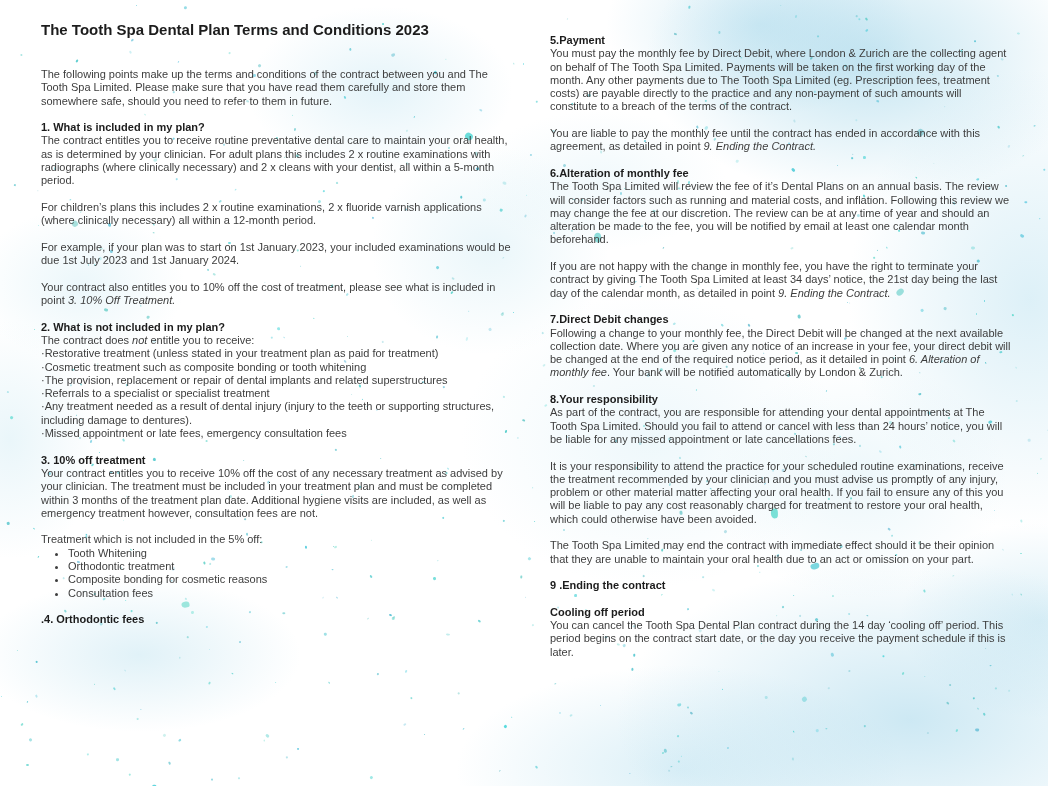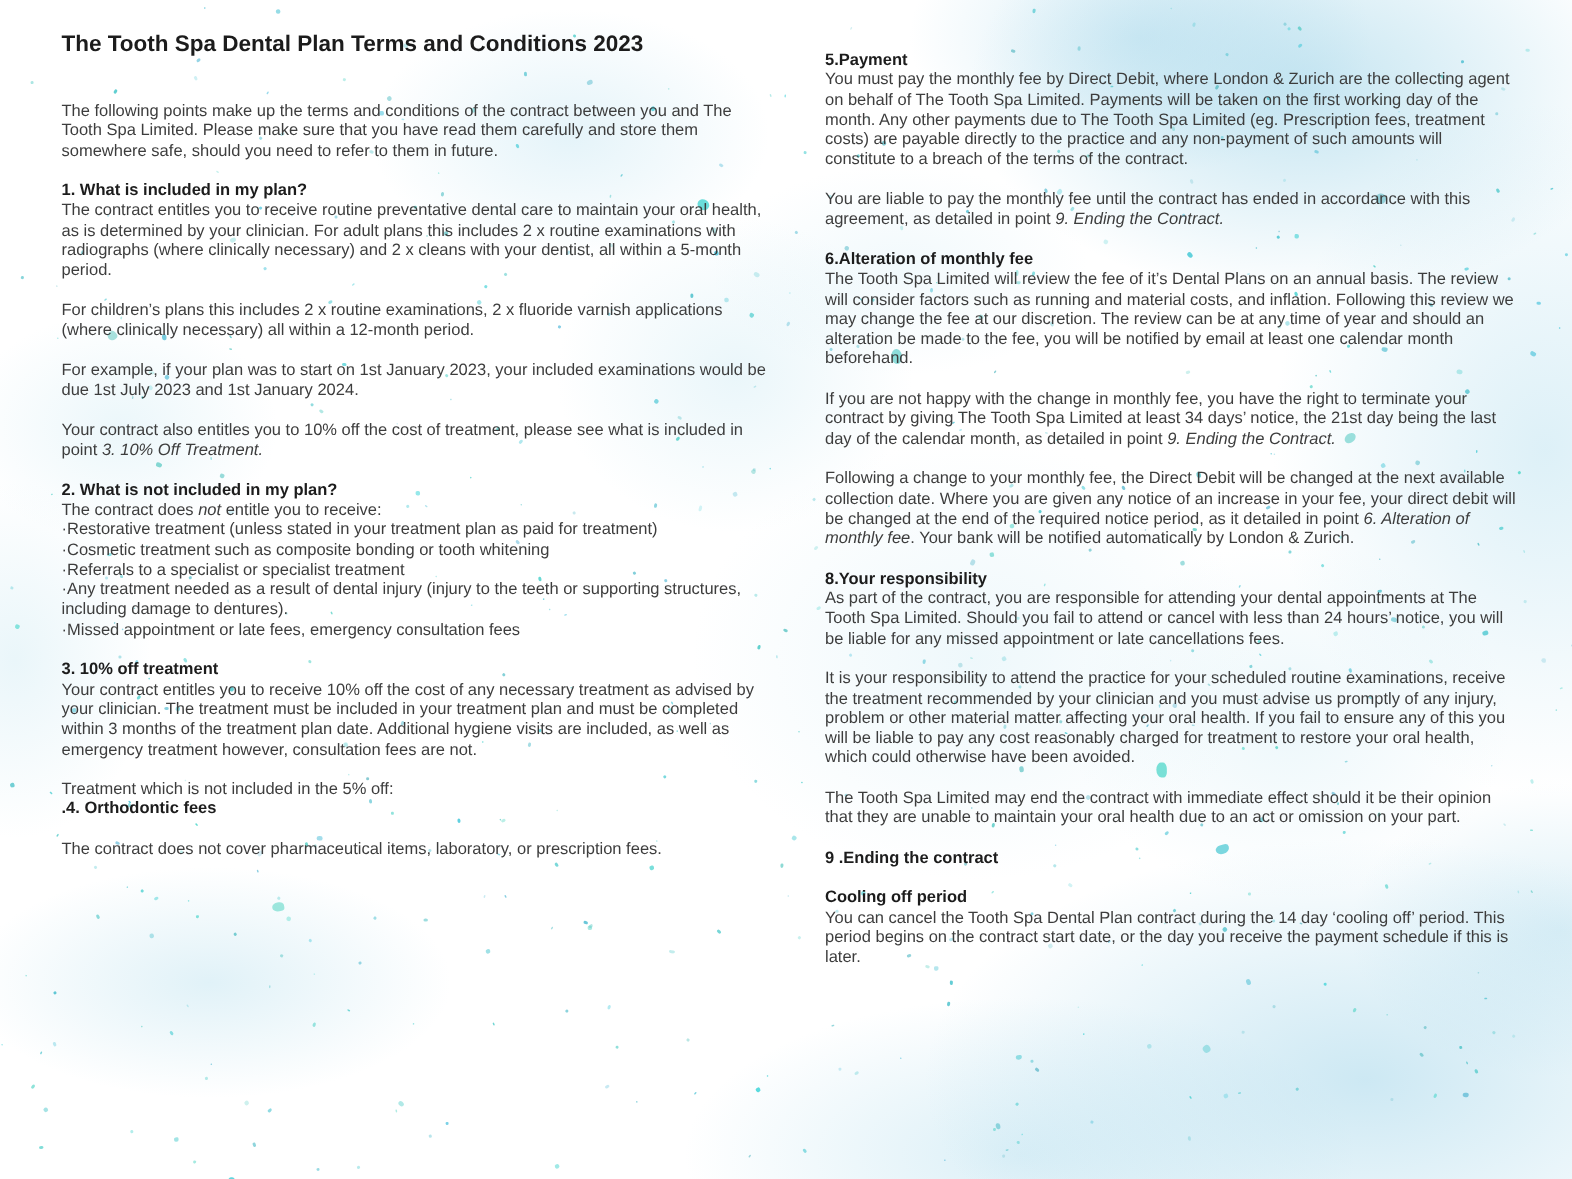--- a/index.html
+++ b/index.html
@@ -595,37 +595,44 @@
       <div class="heading">1. What is included in my plan?</div>
       <p class="para"><span>The contract entitles you to receive routine preventative dental care to maintain your oral health, as is determined by your clinician. For adult plans this includes 2 x routine examinations with radiographs (where clinically necessary) and 2 x cleans with your dentist, all within a 5-month period.</span></p>
       <p class="para"><span>For children’s plans this includes 2 x routine examinations, 2 x fluoride varnish applications (where clinically necessary) all within a 12-month period.</span></p>
       <p class="para"><span>For example, if your plan was to start on 1st January 2023, your included examinations would be due 1st July 2023 and 1st January 2024.</span></p>
       <p class="para"><span>Your contract also entitles you to 10% off the cost of treatment, please see what is included in point </span><em>3. 10% Off Treatment.</em></p>
       <div class="heading">2. What is not included in my plan?</div>
       <p class="para" style="margin-bottom: 0px;"><span>The contract does </span><em>not</em><span> entitle you to receive:</span></p>
       <div class="lines para">
         <div>·Restorative treatment (unless stated in your treatment plan as paid for treatment)</div>
         <div>·Cosmetic treatment such as composite bonding or tooth whitening</div>
+        <div>·The provision, replacement or repair of dental implants and related superstructures</div>
         <div>·Referrals to a specialist or specialist treatment</div>
         <div>·Any treatment needed as a result of dental injury (injury to the teeth or supporting structures, including damage to dentures).</div>
         <div>·Missed appointment or late fees, emergency consultation fees</div>
       </div>
       <div class="heading">3. 10% off treatment</div>
       <p class="para"><span>Your contract entitles you to receive 10% off the cost of any necessary treatment as advised by your clinician. The treatment must be included in your treatment plan and must be completed within 3 months of the treatment plan date. Additional hygiene visits are included, as well as emergency treatment however, consultation fees are not.</span></p>
       <p class="para" style="margin-bottom: 0px;"><span>Treatment which is not included in the 5% off:</span></p>
+      <ul class="bullets">
+        <li>Tooth Whitening</li>
+        <li>Orthodontic treatment</li>
+        <li>Composite bonding for cosmetic reasons</li>
+        <li>Consultation fees</li>
+      </ul>
       <div class="heading gap-after">.4. Orthodontic fees</div>
-      <p class="para"><span>The contract does not cover pharmaceutical items, laboratory, or prescription fees.</span></p>
     </div>
   <div class="col col-right">
       <div class="heading">5.Payment</div>
       <p class="para"><span>You must pay the monthly fee by Direct Debit, where London &amp; Zurich are the collecting agent on behalf of The Tooth Spa Limited. Payments will be taken on the first working day of the month. Any other payments due to The Tooth Spa Limited (eg. Prescription fees, treatment costs) are payable directly to the practice and any non-payment of such amounts will constitute to a breach of the terms of the contract.</span></p>
       <p class="para"><span>You are liable to pay the monthly fee until the contract has ended in accordance with this agreement, as detailed in point </span><em>9. Ending the Contract.</em></p>
       <div class="heading">6.Alteration of monthly fee</div>
       <p class="para"><span>The Tooth Spa Limited will review the fee of it’s Dental Plans on an annual basis. The review will consider factors such as running and material costs, and inflation. Following this review we may change the fee at our discretion. The review can be at any time of year and should an alteration be made to the fee, you will be notified by email at least one calendar month beforehand.</span></p>
       <p class="para"><span>If you are not happy with the change in monthly fee, you have the right to terminate your contract by giving The Tooth Spa Limited at least 34 days’ notice, the 21st day being the last day of the calendar month, as detailed in point </span><em>9. Ending the Contract.</em></p>
+      <div class="heading">7.Direct Debit changes</div>
       <p class="para"><span>Following a change to your monthly fee, the Direct Debit will be changed at the next available collection date. Where you are given any notice of an increase in your fee, your direct debit will be changed at the end of the required notice period, as it detailed in point </span><em>6. Alteration of monthly fee</em><span>. Your bank will be notified automatically by London &amp; Zurich.</span></p>
       <div class="heading">8.Your responsibility</div>
       <p class="para"><span>As part of the contract, you are responsible for attending your dental appointments at The Tooth Spa Limited. Should you fail to attend or cancel with less than 24 hours’ notice, you will be liable for any missed appointment or late cancellations fees.</span></p>
       <p class="para"><span>It is your responsibility to attend the practice for your scheduled routine examinations, receive the treatment recommended by your clinician and you must advise us promptly of any injury, problem or other material matter affecting your oral health. If you fail to ensure any of this you will be liable to pay any cost reasonably charged for treatment to restore your oral health, which could otherwise have been avoided.</span></p>
       <p class="para"><span>The Tooth Spa Limited may end the contract with immediate effect should it be their opinion that they are unable to maintain your oral health due to an act or omission on your part.</span></p>
       <div class="heading gap-after">9 .Ending the contract</div>
       <div class="heading">Cooling off period</div>
       <p class="para"><span>You can cancel the Tooth Spa Dental Plan contract during the 14 day ‘cooling off’ period. This period begins on the contract start date, or the day you receive the payment schedule if this is later.</span></p>
     </div>
 </div>

